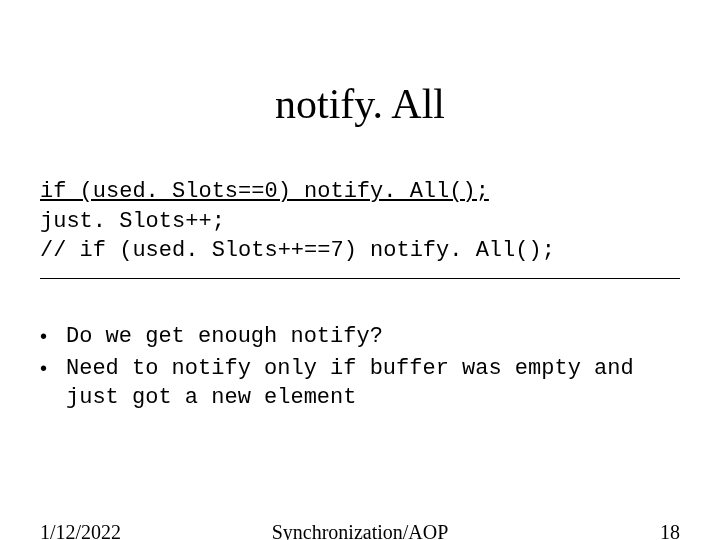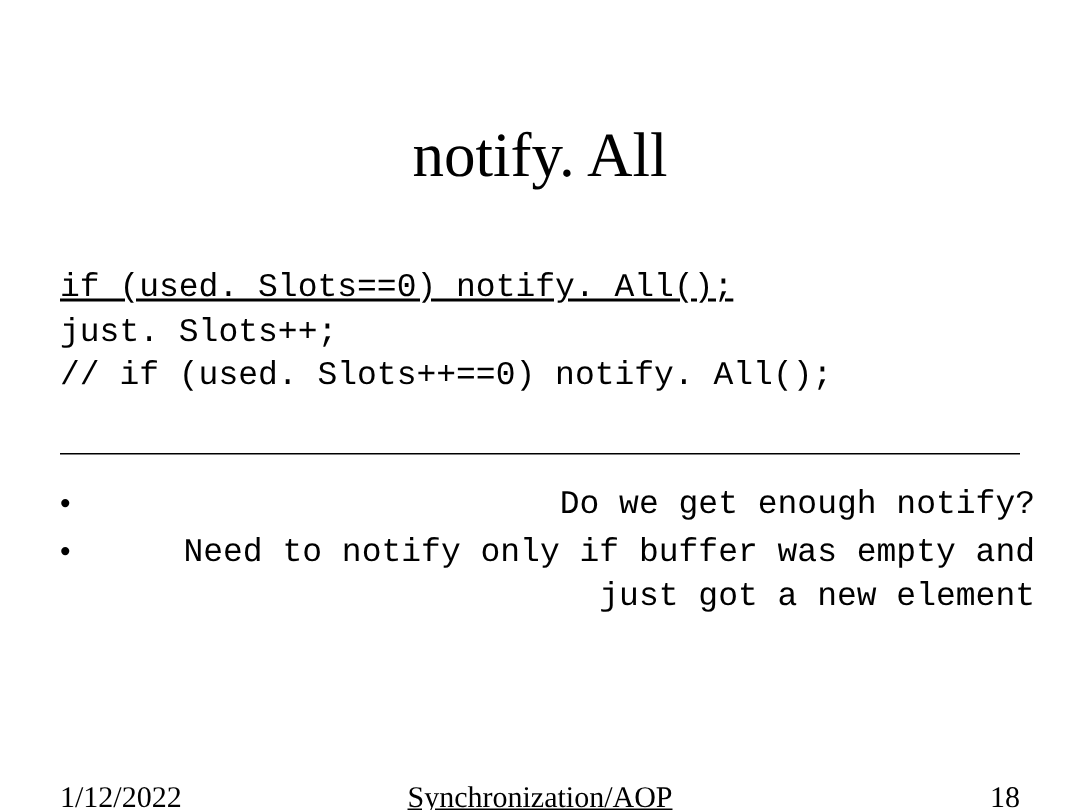--- a/index.html
+++ b/index.html
@@ -30,21 +30,21 @@
   }
   .code-block {
     position: absolute;
     top: 145px;
     left: 40px;
     right: 40px;
     font-family: "Courier New", Courier, monospace;
     font-size: 22px;
     line-height: 1.35;
     border-bottom: 1px solid #000;
-    padding-bottom: 36px;
+    padding-bottom: 12px;
   }
   .code-line {
     white-space: pre;
   }
   .code-underline {
     text-decoration: underline;
   }
   .bullets {
     position: absolute;
     top: 290px;
@@ -61,21 +61,20 @@
   }
   .bullet-dot {
     width: 26px;
     flex: 0 0 26px;
     font-family: Arial, sans-serif;
     font-size: 20px;
     line-height: 1.4;
   }
   .bullet-text {
     flex: 1;
-    text-align: right;
   }
   .footer {
     position: absolute;
     bottom: 28px;
     left: 40px;
     right: 40px;
     display: flex;
     justify-content: space-between;
     align-items: baseline;
     font-family: "Times New Roman", Times, serif;
@@ -96,21 +95,21 @@
 </head>
 <body>
 
 <div class="slide">
 
   <div class="title">notify. All</div>
 
   <div class="code-block">
     <div class="code-line code-underline">if (used. Slots==0) notify. All();</div>
     <div class="code-line">just. Slots++;</div>
-    <div class="code-line">// if (used. Slots++==0) notify. All();</div>
+    <div class="code-line">// if (used. Slots++==7) notify. All();</div>
   </div>
 
   <div class="bullets">
     <div class="bullet-row">
       <div class="bullet-dot">•</div>
       <div class="bullet-text">Do we get enough notify?</div>
     </div>
     <div class="bullet-row">
       <div class="bullet-dot">•</div>
       <div class="bullet-text">Need to notify only if buffer was empty and just got a new element</div>

